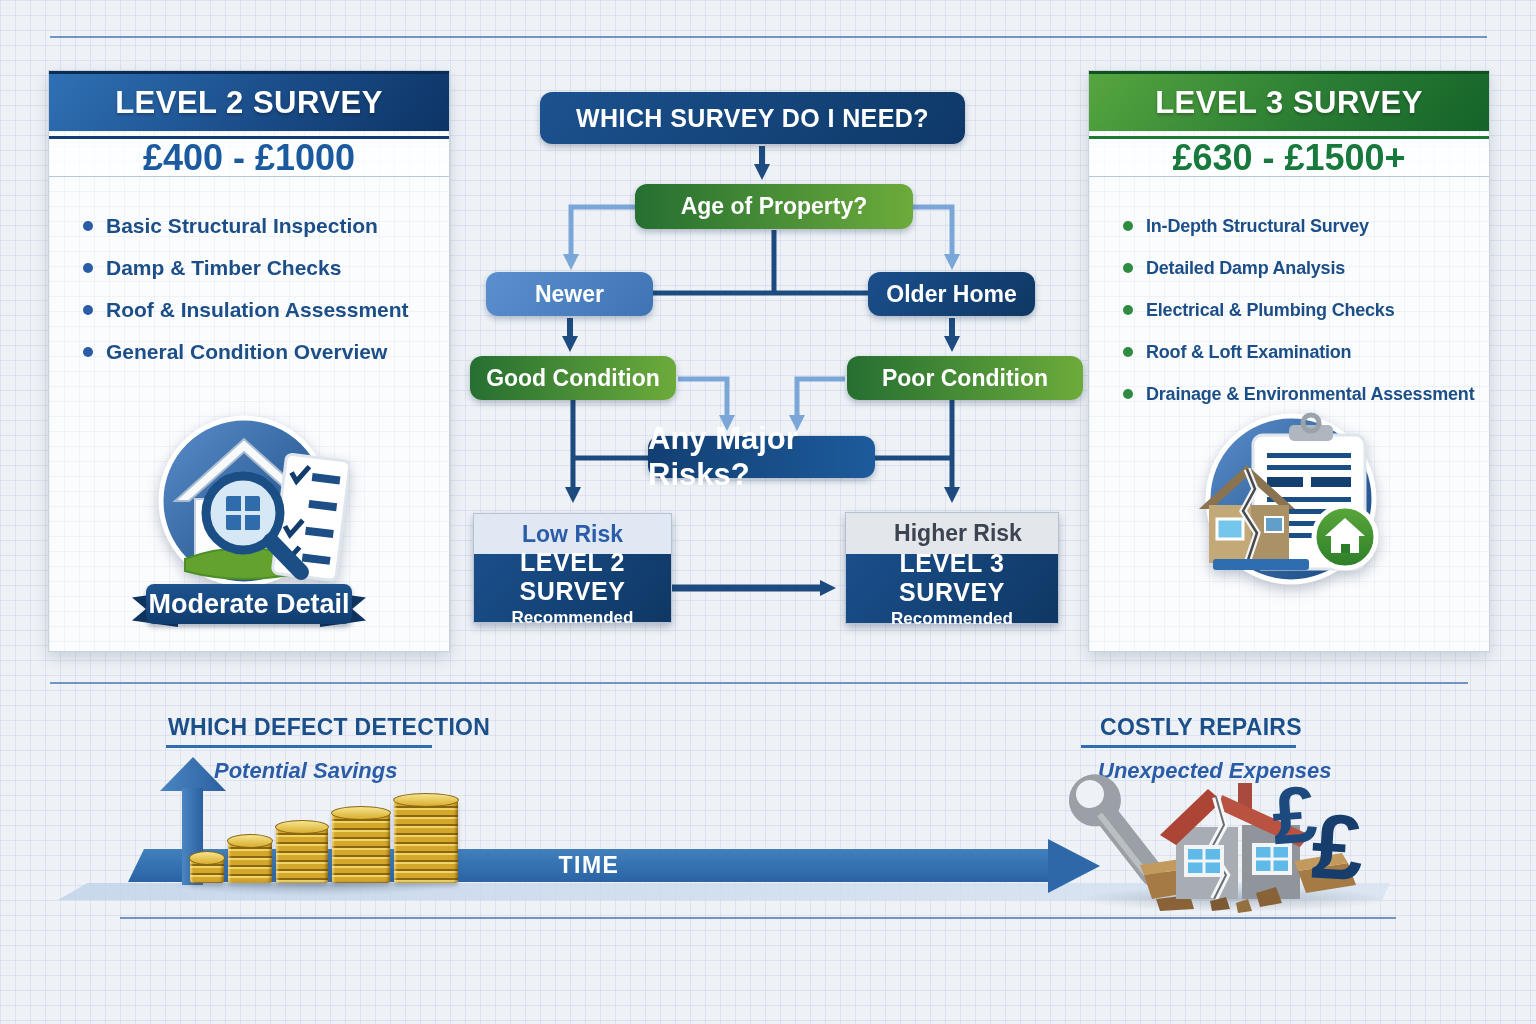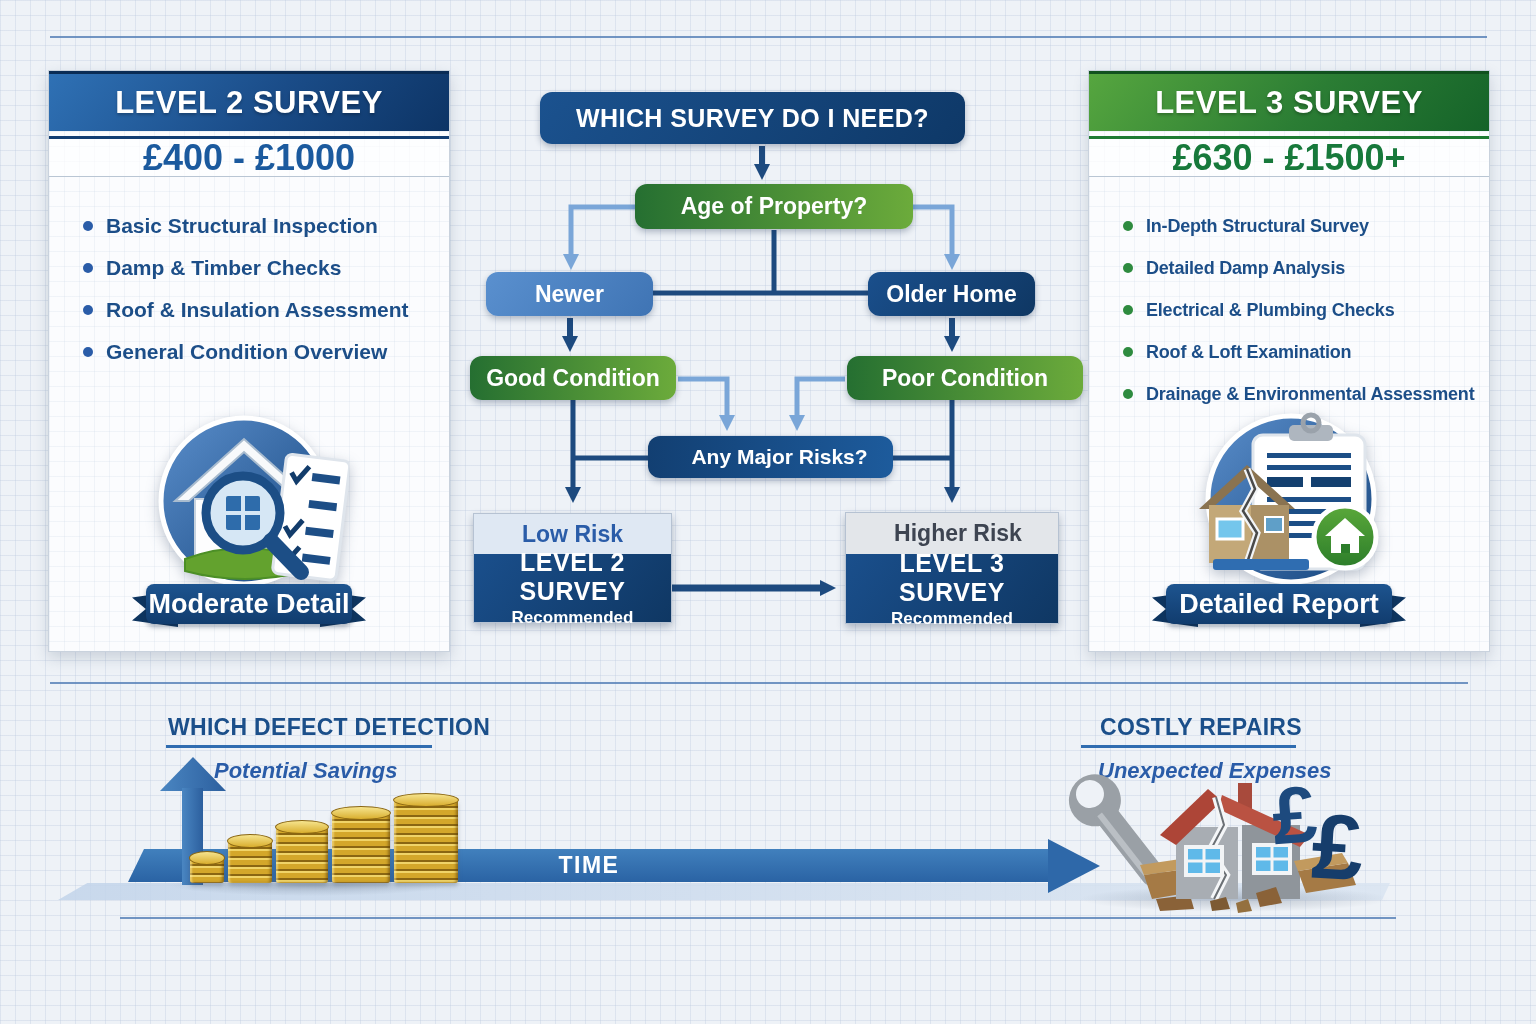--- a/index.html
+++ b/index.html
@@ -51,21 +51,21 @@
     display:flex;align-items:center;justify-content:center;color:#fff;
     font-size:27px;font-weight:700;box-shadow:0 3px 5px rgba(20,40,70,.35);}
 
   
   .node{position:absolute;display:flex;align-items:center;justify-content:center;
     color:#fff;font-weight:700;box-shadow:0 3px 6px rgba(25,45,80,.3);border-radius:12px;}
   .n-title{background:linear-gradient(130deg,#1b528f,#0e3867);font-size:25px;letter-spacing:.4px;}
   .n-green{background:linear-gradient(90deg,#256f31,#6cab3b);font-size:23px;}
   .n-midblue{background:linear-gradient(130deg,#5a90cf,#3f74b4);font-size:23px;}
   .n-navy{background:linear-gradient(130deg,#1a4f8c,#0f3763);font-size:23px;}
-  .n-risks{background:linear-gradient(90deg,#123f72,#1d5b9c);font-size:21px;padding-left:18px;}
+  .n-risks{background:linear-gradient(90deg,#123f72,#1d5b9c);font-size:31px;}
   .risk-card{position:absolute;box-shadow:0 4px 8px rgba(25,45,80,.3);border:1px solid #b6c2d2;}
   .risk-head{display:flex;align-items:center;justify-content:center;font-weight:700;font-size:23px;}
   .risk-head.lowblue{background:#dfe8f3;color:#2a5ca8;}
   .risk-head.gray{background:#e3e6ea;color:#3d4451;}
   .risk-body{background:linear-gradient(130deg,#1a4f8c,#0f3763);color:#fff;text-align:center;
     display:flex;flex-direction:column;align-items:center;justify-content:center;}
   .risk-body .big{font-size:25px;font-weight:700;letter-spacing:.6px;}
   .risk-body .sub{font-size:17px;font-weight:700;margin-top:2px;}
 
   
@@ -224,25 +224,20 @@
         <rect x="76" y="108" width="18" height="15" fill="#5f9fc8" stroke="#ffffff" stroke-width="2"></rect>
         <rect x="24" y="150" width="96" height="11" rx="3" fill="#2f6db1"></rect>
       </g>
       <g>
         <circle cx="156" cy="128" r="31" fill="url(#gGreenBadge)" stroke="#ffffff" stroke-width="5"></circle>
         <polygon points="136,127 156,109 176,127" fill="#ffffff"></polygon>
         <rect x="142" y="126" width="28" height="18" fill="#ffffff"></rect>
         <rect x="152" y="135" width="9" height="9" fill="#2c7d2a"></rect>
       </g>
     </svg>
-    <div class="ribbon" style="left:77px;top:513px;width:226px;">
-      <div class="tail l"></div>
-      <div class="tail r"></div>
-      <div class="band">Detailed Report</div>
-    </div>
   </div>
 
   <svg class="abs" style="left:0;top:0;" width="1536" height="1024" viewBox="0 0 1536 1024">
     <defs>
       <marker id="mD" markerUnits="userSpaceOnUse" markerWidth="20" markerHeight="18" refX="2" refY="8" orient="auto">
         <path d="M0,0 L16,8 L0,16 Z" fill="#1d4a7f"></path>
       </marker>
       <marker id="mL" markerUnits="userSpaceOnUse" markerWidth="20" markerHeight="18" refX="2" refY="8" orient="auto">
         <path d="M0,0 L16,8 L0,16 Z" fill="#7aa6d8"></path>
       </marker>

